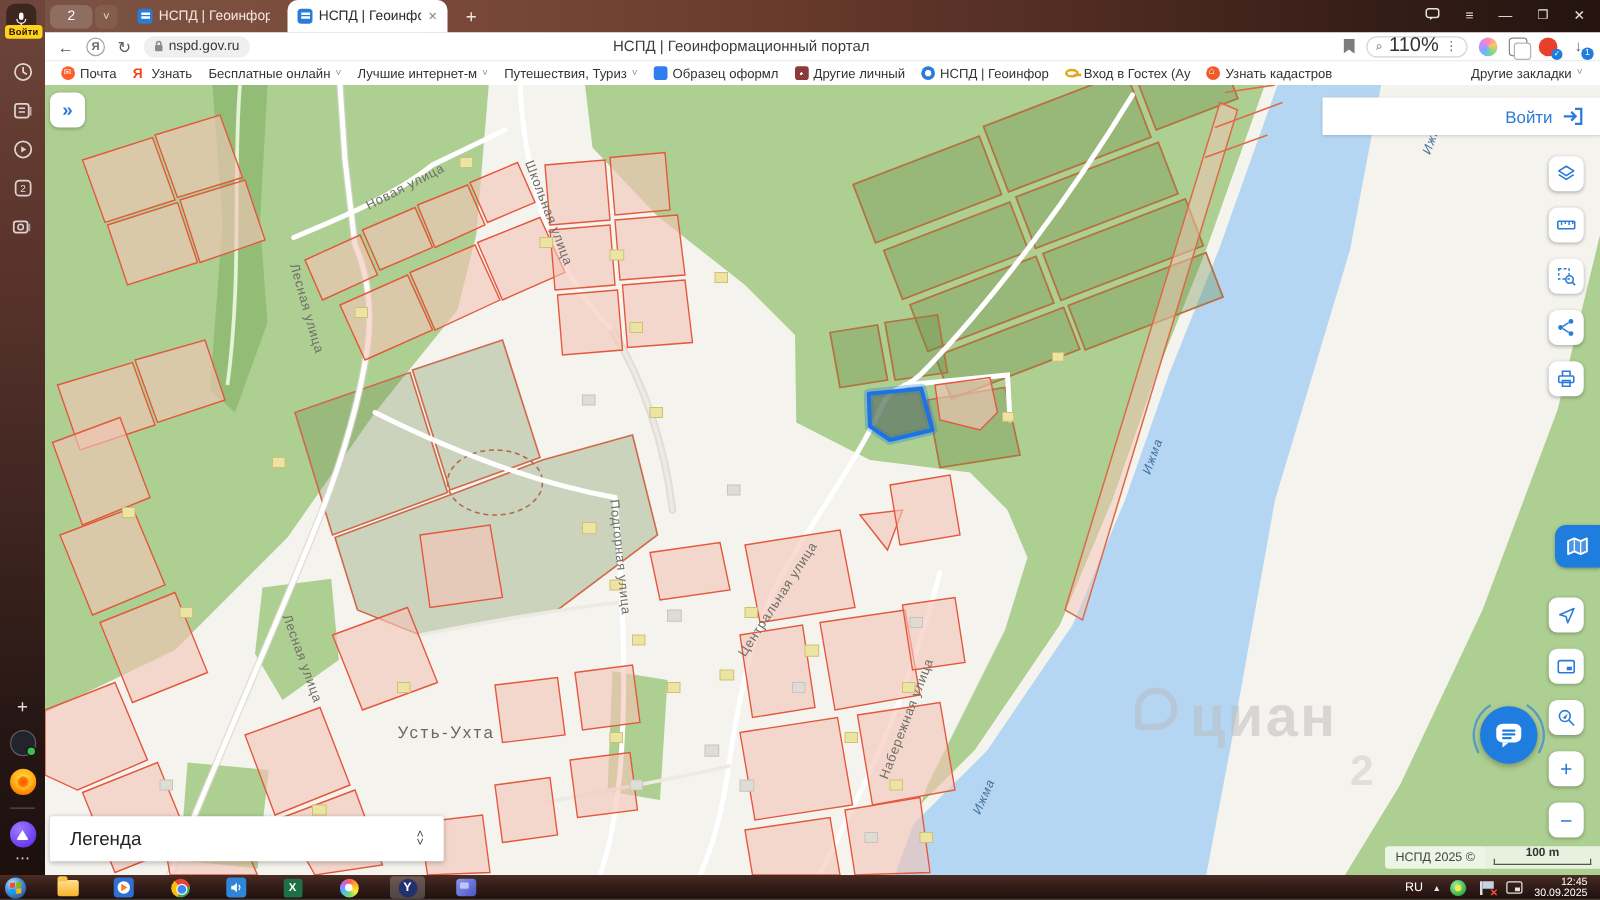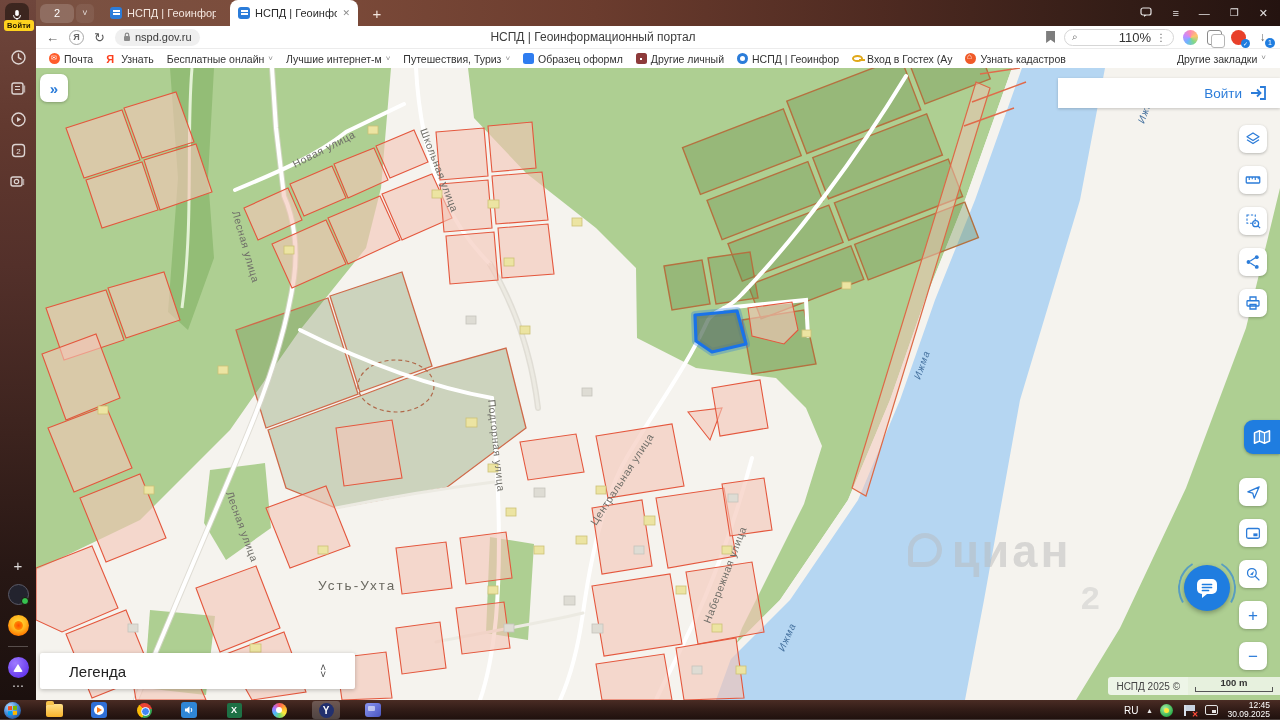--- a/index.html
+++ b/index.html
@@ -60,21 +60,21 @@
   #ya-circle { width:15px; height:15px; border-radius:50%; border:1.3px solid #a7a7a7; color:#666; font-size:9px;
     display:flex; align-items:center; justify-content:center; margin-left:10px; font-weight:bold; }
   #url-pill { margin-left:10px; height:17px; background:#efefef; border-radius:9px; display:flex; align-items:center;
     padding:0 8px; gap:4px; }
   #url-text { font-size:11px; color:#3a3a3a; }
   #page-title-center { position:absolute; left:557px; transform:translateX(-50%); font-size:12px; color:#3c3c3c; white-space:nowrap; }
   #addr-right { margin-left:auto; display:flex; align-items:center; gap:9px; padding-right:10px; }
   #bookmark-flag { width:9px; height:12px; background:#7d7d7d; clip-path:polygon(0 0,100% 0,100% 100%,50% 72%,0 100%); }
   #zoom-pill { display:flex; align-items:center; gap:5px; border:1px solid #d6d6d6; border-radius:11px; height:17px; padding:0 7px; }
   #zoom-pill .zg { color:#666; font-size:10px; }
-  #zoom-value { font-size:13px; color:#333;margin-left:36px; }
+  #zoom-value { font-size:16px; color:#333; }
   .ext-icon { width:15px; height:15px; position:relative; }
   #ext-flower { border-radius:50%; background:conic-gradient(#ff8ab0,#ffc46b,#7fd98a,#6db5ff,#c78aff,#ff8ab0); }
   #ext-collections { border:1.5px solid #8a8a8a; border-radius:3px; }
   #ext-collections::after { content:""; position:absolute; left:3px; top:3px; right:-4px; bottom:-4px;
     border:1.5px solid #b5b5b5; border-radius:3px; background:#fff; }
   #ext-red { border-radius:50%; background:#e8402a; }
   #ext-red::after { content:"✓"; position:absolute; right:-4px; bottom:-3px; width:9px; height:9px; background:#1f7de0;
     color:#fff; border-radius:50%; font-size:6px; display:flex; align-items:center; justify-content:center; }
   #ext-download { color:#5f5f5f; font-size:12px; text-align:center; line-height:15px; }
   #dl-badge { position:absolute; right:-5px; bottom:-3px; min-width:10px; height:10px; background:#1f7de0; color:#fff;
@@ -122,32 +122,32 @@
     box-shadow:0 1px 3px rgba(0,0,0,.2); display:flex; align-items:center; justify-content:flex-end; gap:8px; padding-right:12px; }
   #login-bar span { color:#2b7cd9; font-size:13.5px; }
   #basemap-btn { position:absolute; right:0; top:352px; width:36px; height:34px; background:#1f7de0;
     border-radius:9px 0 0 9px; box-shadow:0 1px 3px rgba(0,0,0,.3); display:flex; align-items:center; justify-content:center; }
   #chat-fab { position:absolute; left:1148px; top:497px; width:46px; height:46px; border-radius:50%;
     background:#1f7de0; box-shadow:0 2px 5px rgba(0,0,0,.3); display:flex; align-items:center; justify-content:center; }
   .fab-arc { position:absolute; width:58px; height:58px; border-radius:50%; border:2px solid transparent; left:-6px; top:-6px; }
   #arc-l { border-left-color:rgba(31,125,224,.6); transform:rotate(14deg); }
   #arc-r { border-right-color:rgba(31,125,224,.6); transform:rotate(-14deg); }
   #legend { position:absolute; left:4px; top:585px; width:315px; height:36px; background:#fff; border-radius:2px;
-    box-shadow:0 1px 4px rgba(0,0,0,.25); display:flex; align-items:center; padding:0 29px; }
+    box-shadow:0 1px 4px rgba(0,0,0,.25); display:flex; align-items:center; padding:0 16px; }
   #legend-title { font-size:15px; color:#222; }
   #legend-chev { margin-left:auto; display:flex; flex-direction:column; align-items:center; color:#444; }
   #legend-chev span { font-size:10px; line-height:7px; }
   #attrib-row { position:absolute; right:0; top:609px; height:18px; display:flex; align-items:stretch; }
   #attrib-chip { background:rgba(255,255,255,.78); font-size:10px; color:#444; display:flex; align-items:center;
     padding:0 8px; border-radius:3px 0 0 3px; }
   #scale-chip { background:rgba(255,255,255,.7); width:92px; display:flex; flex-direction:column; align-items:center;
     justify-content:flex-start; padding-top:1px; }
   #scale-label { font-size:9.5px; color:#333; line-height:9px;font-weight:bold; }
   #scale-bracket { width:78px; height:5px; border-left:1.5px solid #555; border-right:1.5px solid #555; border-bottom:1.5px solid #555; }
-  #watermark { position:absolute; left:916px; top:461px; width:300px; color:rgba(185,185,185,.5); pointer-events:none;font-family:Liberation Mono, monospace; }
+  #watermark { position:absolute; left:916px; top:478px; width:300px; color:rgba(185,185,185,.5); pointer-events:none; }
   #wm-text { font-size:46px; font-weight:bold; letter-spacing:2px; }
   #wm-pin { position:absolute; left:-44px; top:4px; width:34px; height:34px; border:5px solid rgba(185,185,185,.45);
     border-radius:50% 50% 50% 4px; transform:rotate(0deg); }
   #wm-num { position:absolute; left:128px; top:52px; font-size:34px; font-weight:bold; color:rgba(190,190,190,.4); }
 
   
   #taskbar { position:absolute; left:0; bottom:0; width:1280px; height:20px; z-index:40;
     background:linear-gradient(180deg,#4a2c24 0%,#331d18 45%,#1e100d 100%); box-shadow:0 -1px 0 rgba(255,255,255,.18) inset;
     display:flex; align-items:center; }
   .tb-slot { width:24px; height:18px; display:flex; align-items:center; justify-content:center; margin-left:21px; }

